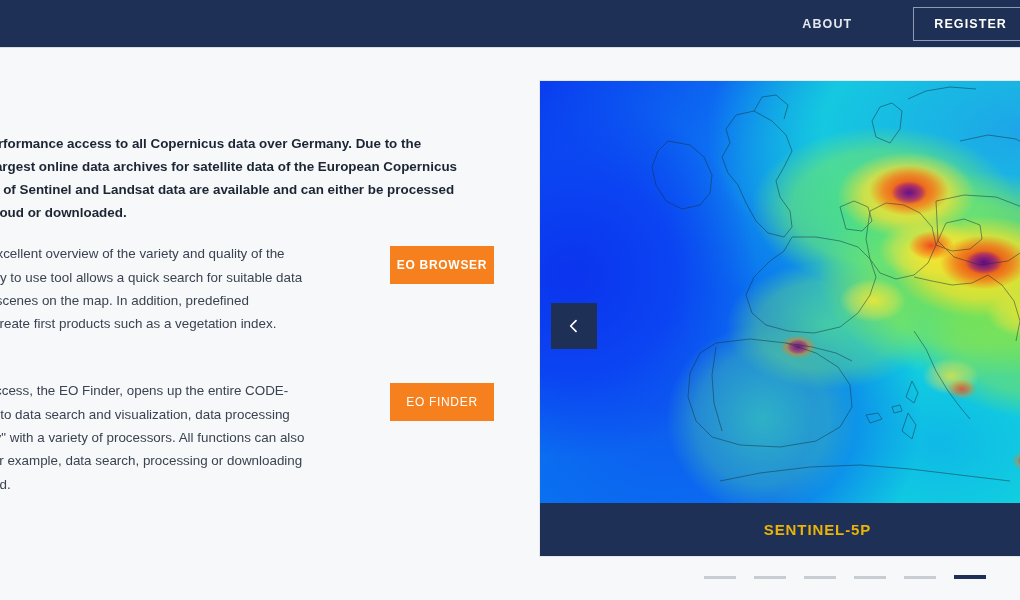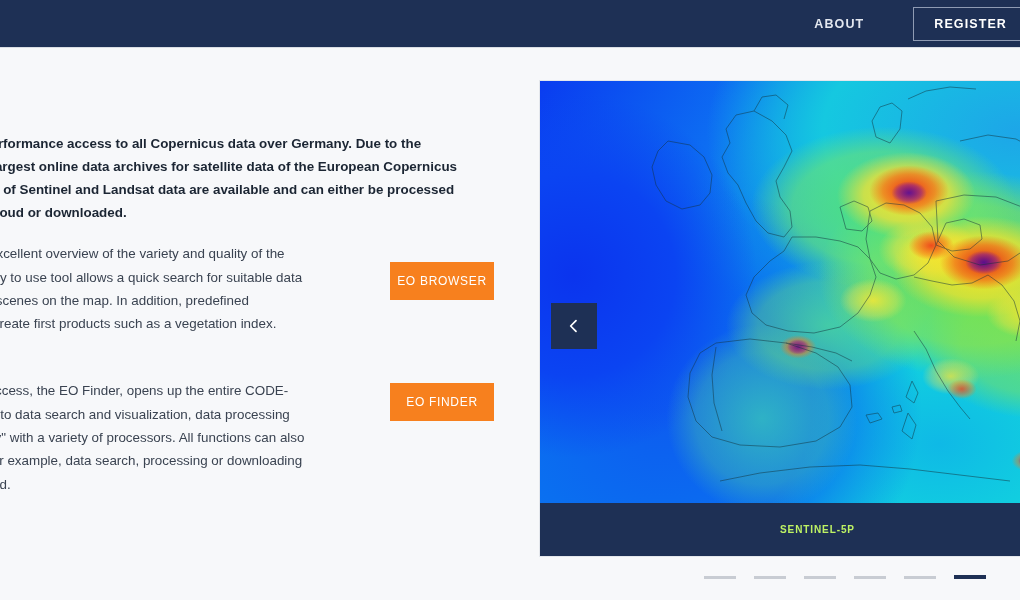--- a/index.html
+++ b/index.html
@@ -30,21 +30,21 @@
     border-bottom: 1px solid #d9dde4;
     z-index: 40;
   }
 
   #nav {
     position: absolute;
     top: 0; right: 0;
     height: 48px;
     display: flex;
     align-items: center;
-    gap: 0px;
+    gap: 12px;
     padding-right: 0px;
   }
 
   .nav-link {
     color: #e3e7ef;
     font-size: 12.5px;
     font-weight: bold;
     letter-spacing: 1.1px;
     text-decoration: none;
     padding: 0 27px;
@@ -114,21 +114,21 @@
     font-size: 12px;
     font-weight: normal;
     letter-spacing: 0.7px;
     border: none;
     width: 104px;
     height: 38px;
     cursor: pointer;
     font-family: "Liberation Sans", sans-serif;
   }
 
-  #eo-browser-btn { left: 558px; top: 20px; }
+  #eo-browser-btn { left: 558px; top: 4px; font-weight: bold; }
   #eo-finder-btn  { left: 558px; top: 4px; }
 
   #block-browser { margin-top: 6px; }
   #block-finder  { margin-top: 44px; }
 
   
   #carousel {
     position: absolute;
     left: 540px;
     top: 81px;
@@ -228,22 +228,22 @@
     left: 0;
     top: 422px;
     width: 555px;
     height: 53px;
     background: #1e3055;
     display: flex;
     align-items: center;
     justify-content: center;
   }
   #slide-caption-label {
-    color: #bef264;
-    font-size: 10px;
+    color: #eab308;
+    font-size: 15px;
     font-weight: bold;
     letter-spacing: 0.9px;
   }
 
   
   #pagination {
     position: absolute;
     left: 540px;
     top: 575px;
     width: 555px;

